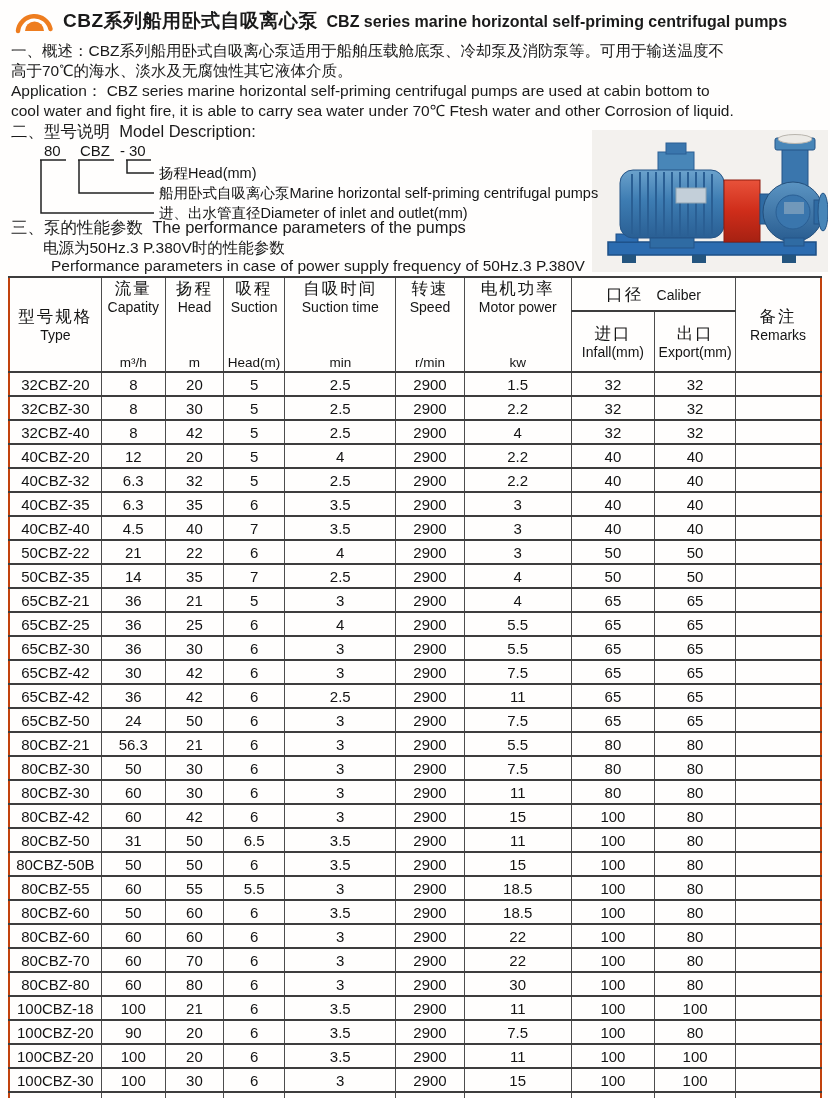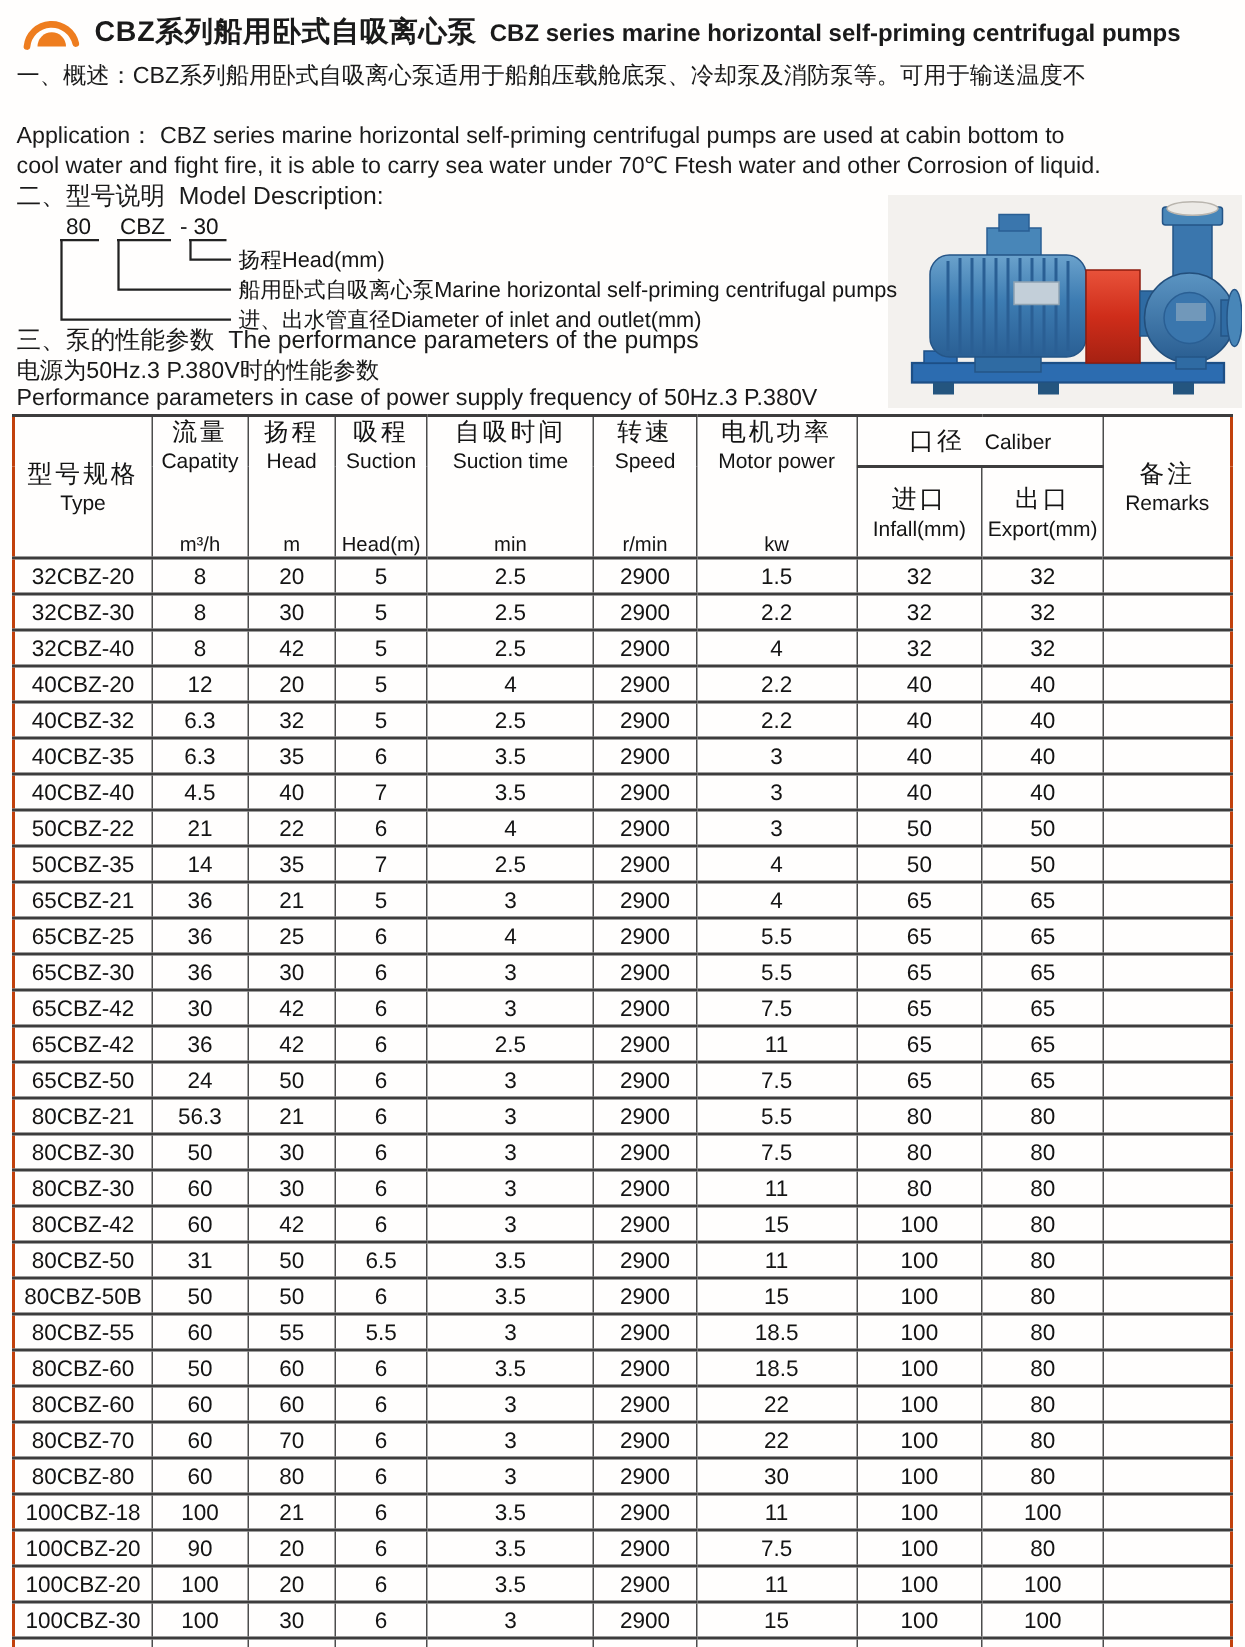--- a/index.html
+++ b/index.html
@@ -12,22 +12,22 @@
   .brand-row { position:absolute; top:8px; left:14px; display:flex; align-items:flex-start; gap:9px; }
   .title-zh { font-size:19px; font-weight:bold; letter-spacing:0.5px; }
   .title-en { font-size:16px; font-weight:bold; margin-left:4px; }
   .para { position:absolute; left:11px; width:812px; font-size:15.5px; line-height:19.5px; }
   .p-zh { top:41px; }
   .p-en { top:81px; }
   .sec-head { position:absolute; left:11px; font-size:16.5px; line-height:20px; }
   .h2 { top:121px;text-align:right; }
   .h3 { top:217px; }
   .subline { position:absolute; left:11px; font-size:15.5px; line-height:17px; }
-  .sub-zh { top:239px; }
-  .sub-en { top:257px; }
+  .sub-zh { top:239px;margin-left:32px; }
+  .sub-en { top:257px;margin-left:40px; }
   .pump-wrap { position:absolute; top:130px; left:592px; width:236px; height:142px; }
   .diagram-wrap { position:absolute; top:142px; left:26px; width:650px; height:82px; }
   .diagram-wrap text { font-family:"Liberation Sans", sans-serif; font-size:14.5px; fill:#161616; }
   .diagram-wrap .code-t { font-size:15px; }
 
   .table-wrap { position:absolute; top:276px; left:8px; }
   table.perf {
     border-collapse:collapse; table-layout:fixed; width:814px;
     font-family:"Liberation Sans", sans-serif;
   }
@@ -57,20 +57,21 @@
       <path d="M11,23 A9.5,9.5 0 0 1 30,23 Z" fill="#ee7d1f"></path>
     </svg>
     <div>
       <span class="title-zh">CBZ系列船用卧式自吸离心泵</span>
       <span class="title-en">CBZ series marine horizontal self-priming centrifugal pumps</span>
     </div>
   </div>
 
   <div class="para p-zh">
     <div>一、概述：CBZ系列船用卧式自吸离心泵适用于船舶压载舱底泵、冷却泵及消防泵等。可用于输送温度不</div>
+    <div>高于70℃的海水、淡水及无腐蚀性其它液体介质。</div>
   </div>
   <div class="para p-en">
     <div>Application：  CBZ series marine horizontal self-priming centrifugal pumps are used at cabin bottom to</div>
     <div>cool water and fight fire, it is able to carry sea water under 70℃ Ftesh water and other Corrosion of liquid.</div>
   </div>
 
   <div class="sec-head h2">
     <span>二、型号说明</span>&nbsp;
     <span>Model Description:</span>
   </div>

